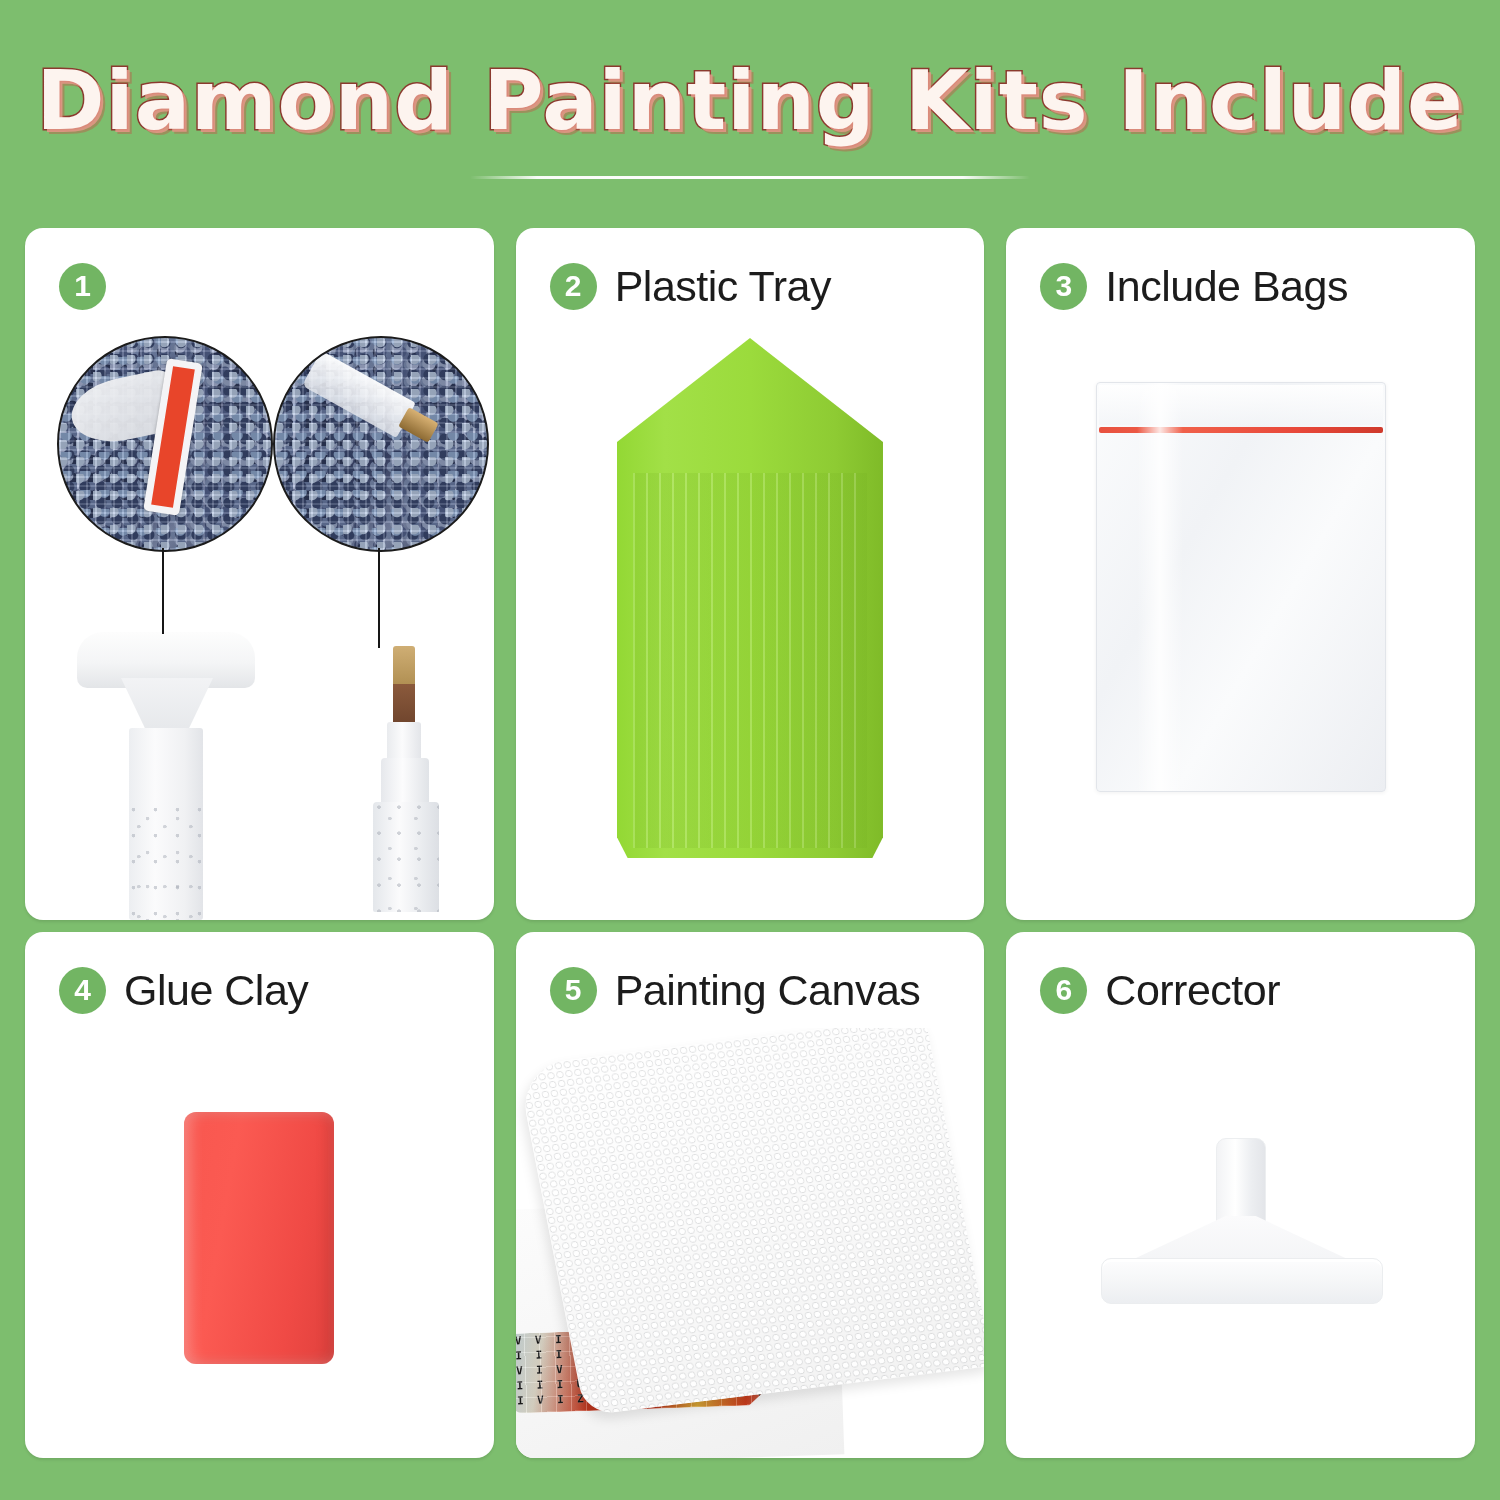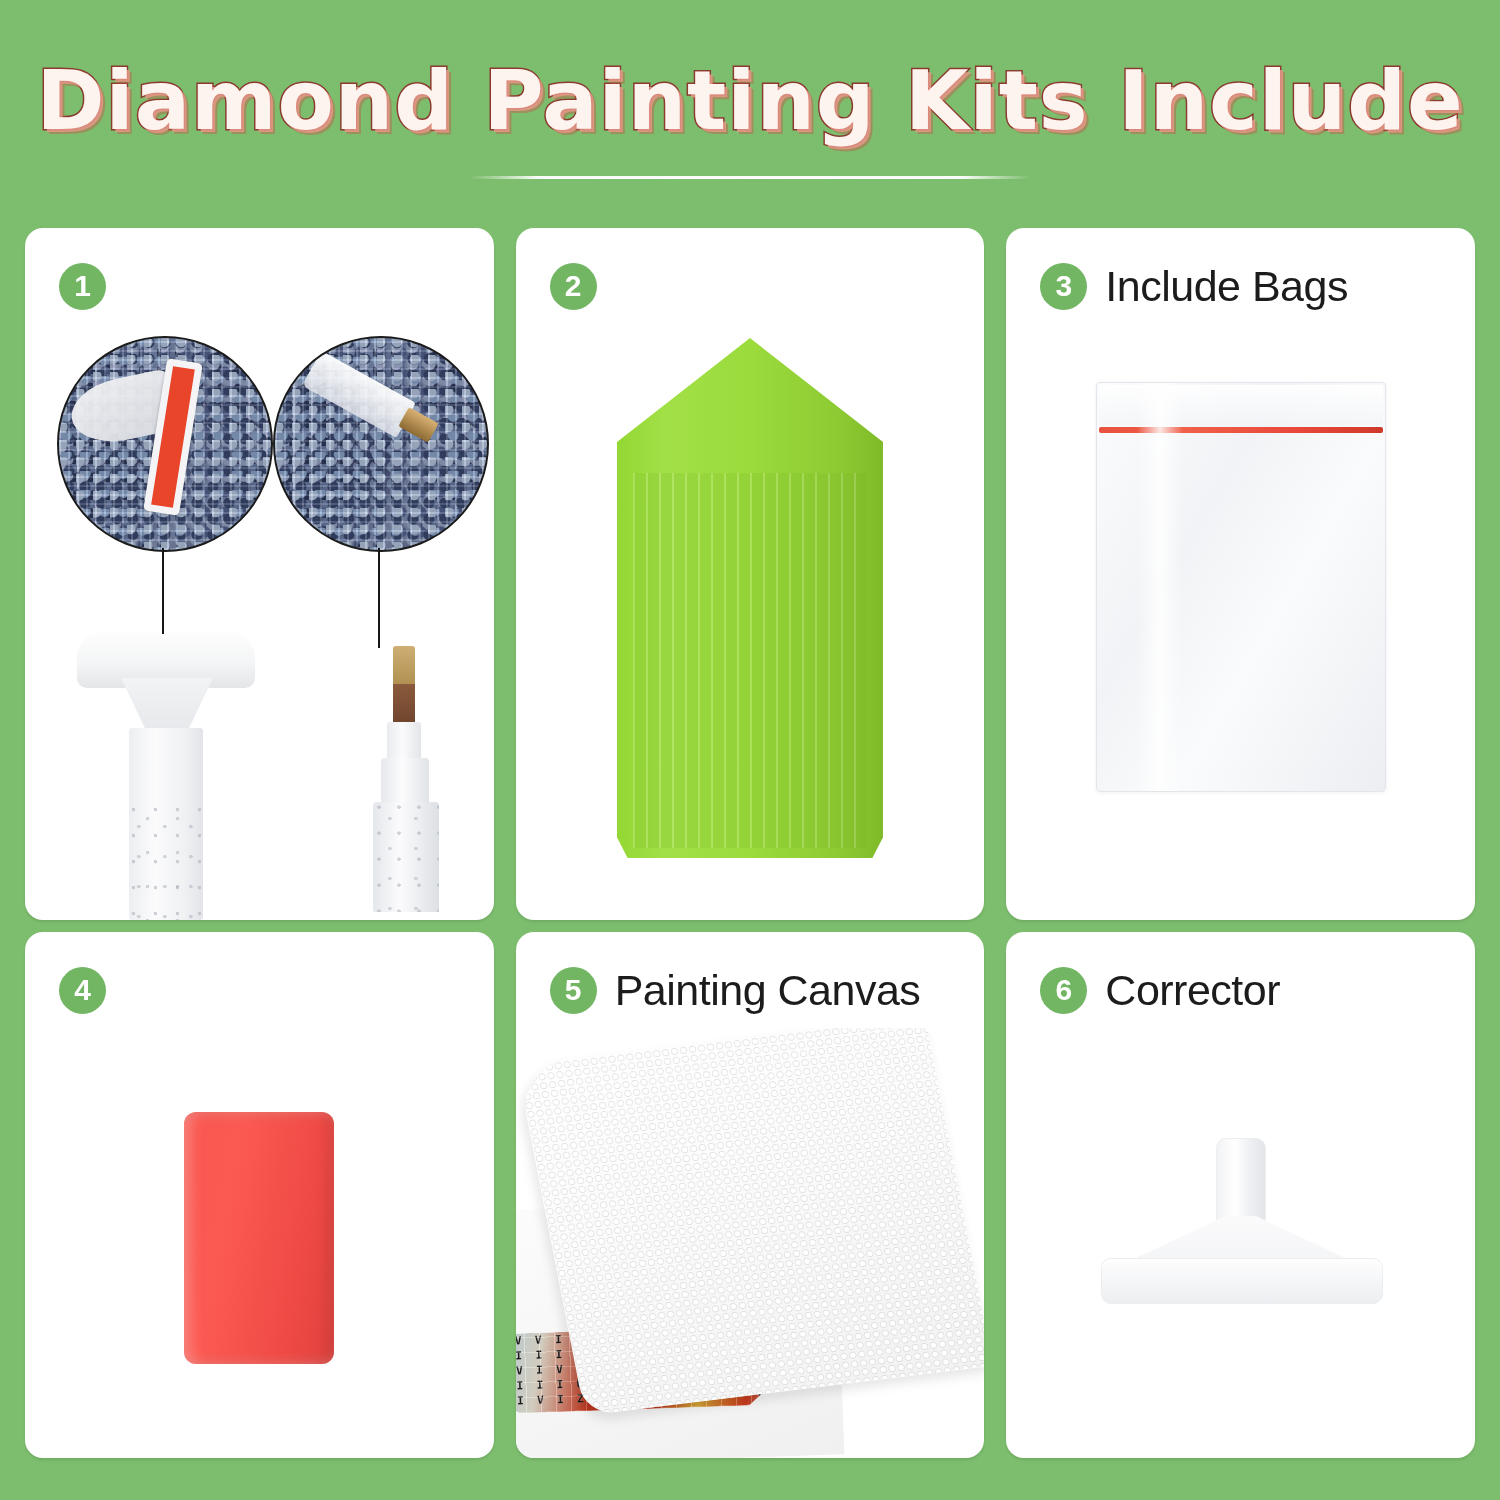--- a/index.html
+++ b/index.html
@@ -471,20 +471,21 @@
         <div class="collar"></div>
         <div class="mid"></div>
         <div class="body"></div>
       </div>
     </div>
   </div>
 
   <div class="card">
     <div class="card-head">
       <div class="badge">2</div>
+      <div class="card-title">Plastic Tray</div>
     </div>
     <div class="art">
       <div class="tray"></div>
     </div>
   </div>
 
   <div class="card">
     <div class="card-head">
       <div class="badge">3</div>
       <div class="card-title">Include Bags</div>
@@ -494,20 +495,21 @@
         <div class="flap"></div>
         <div class="zip"></div>
         <div class="sheen"></div>
       </div>
     </div>
   </div>
 
   <div class="card">
     <div class="card-head">
       <div class="badge">4</div>
+      <div class="card-title">Glue Clay</div>
     </div>
     <div class="art">
       <div class="clay"></div>
     </div>
   </div>
 
   <div class="card">
     <div class="card-head">
       <div class="badge">5</div>
       <div class="card-title">Painting Canvas</div>

